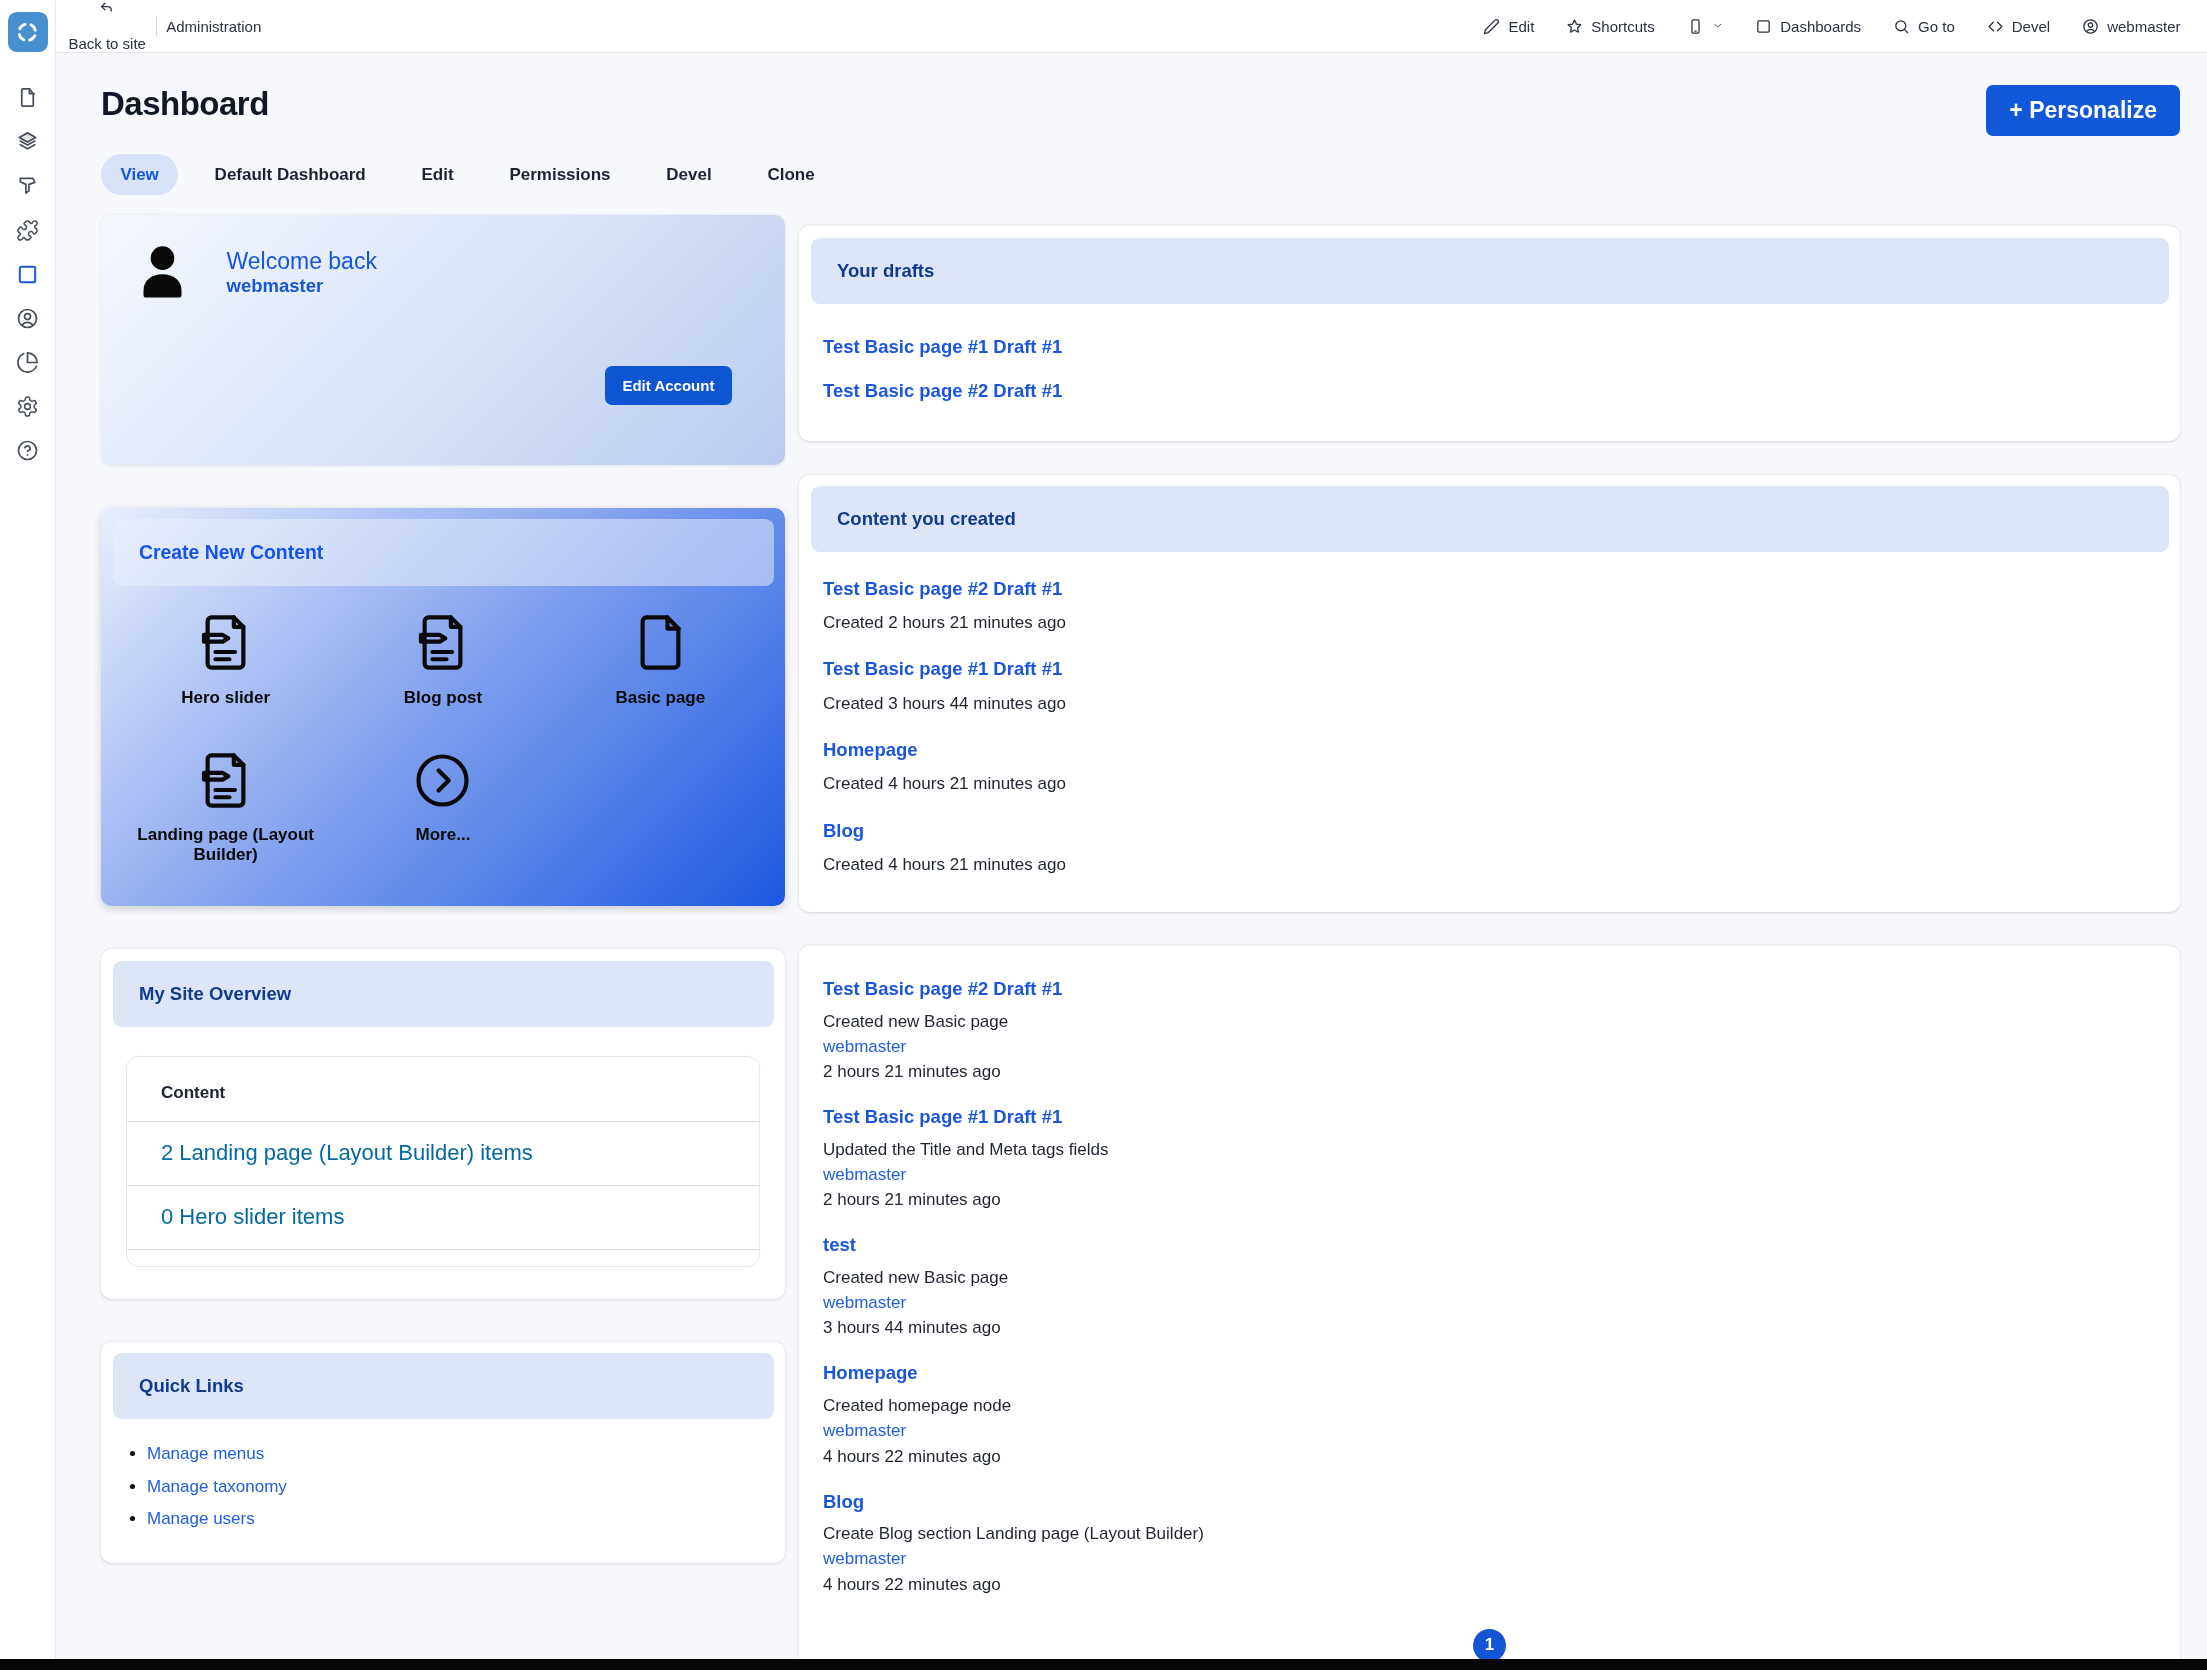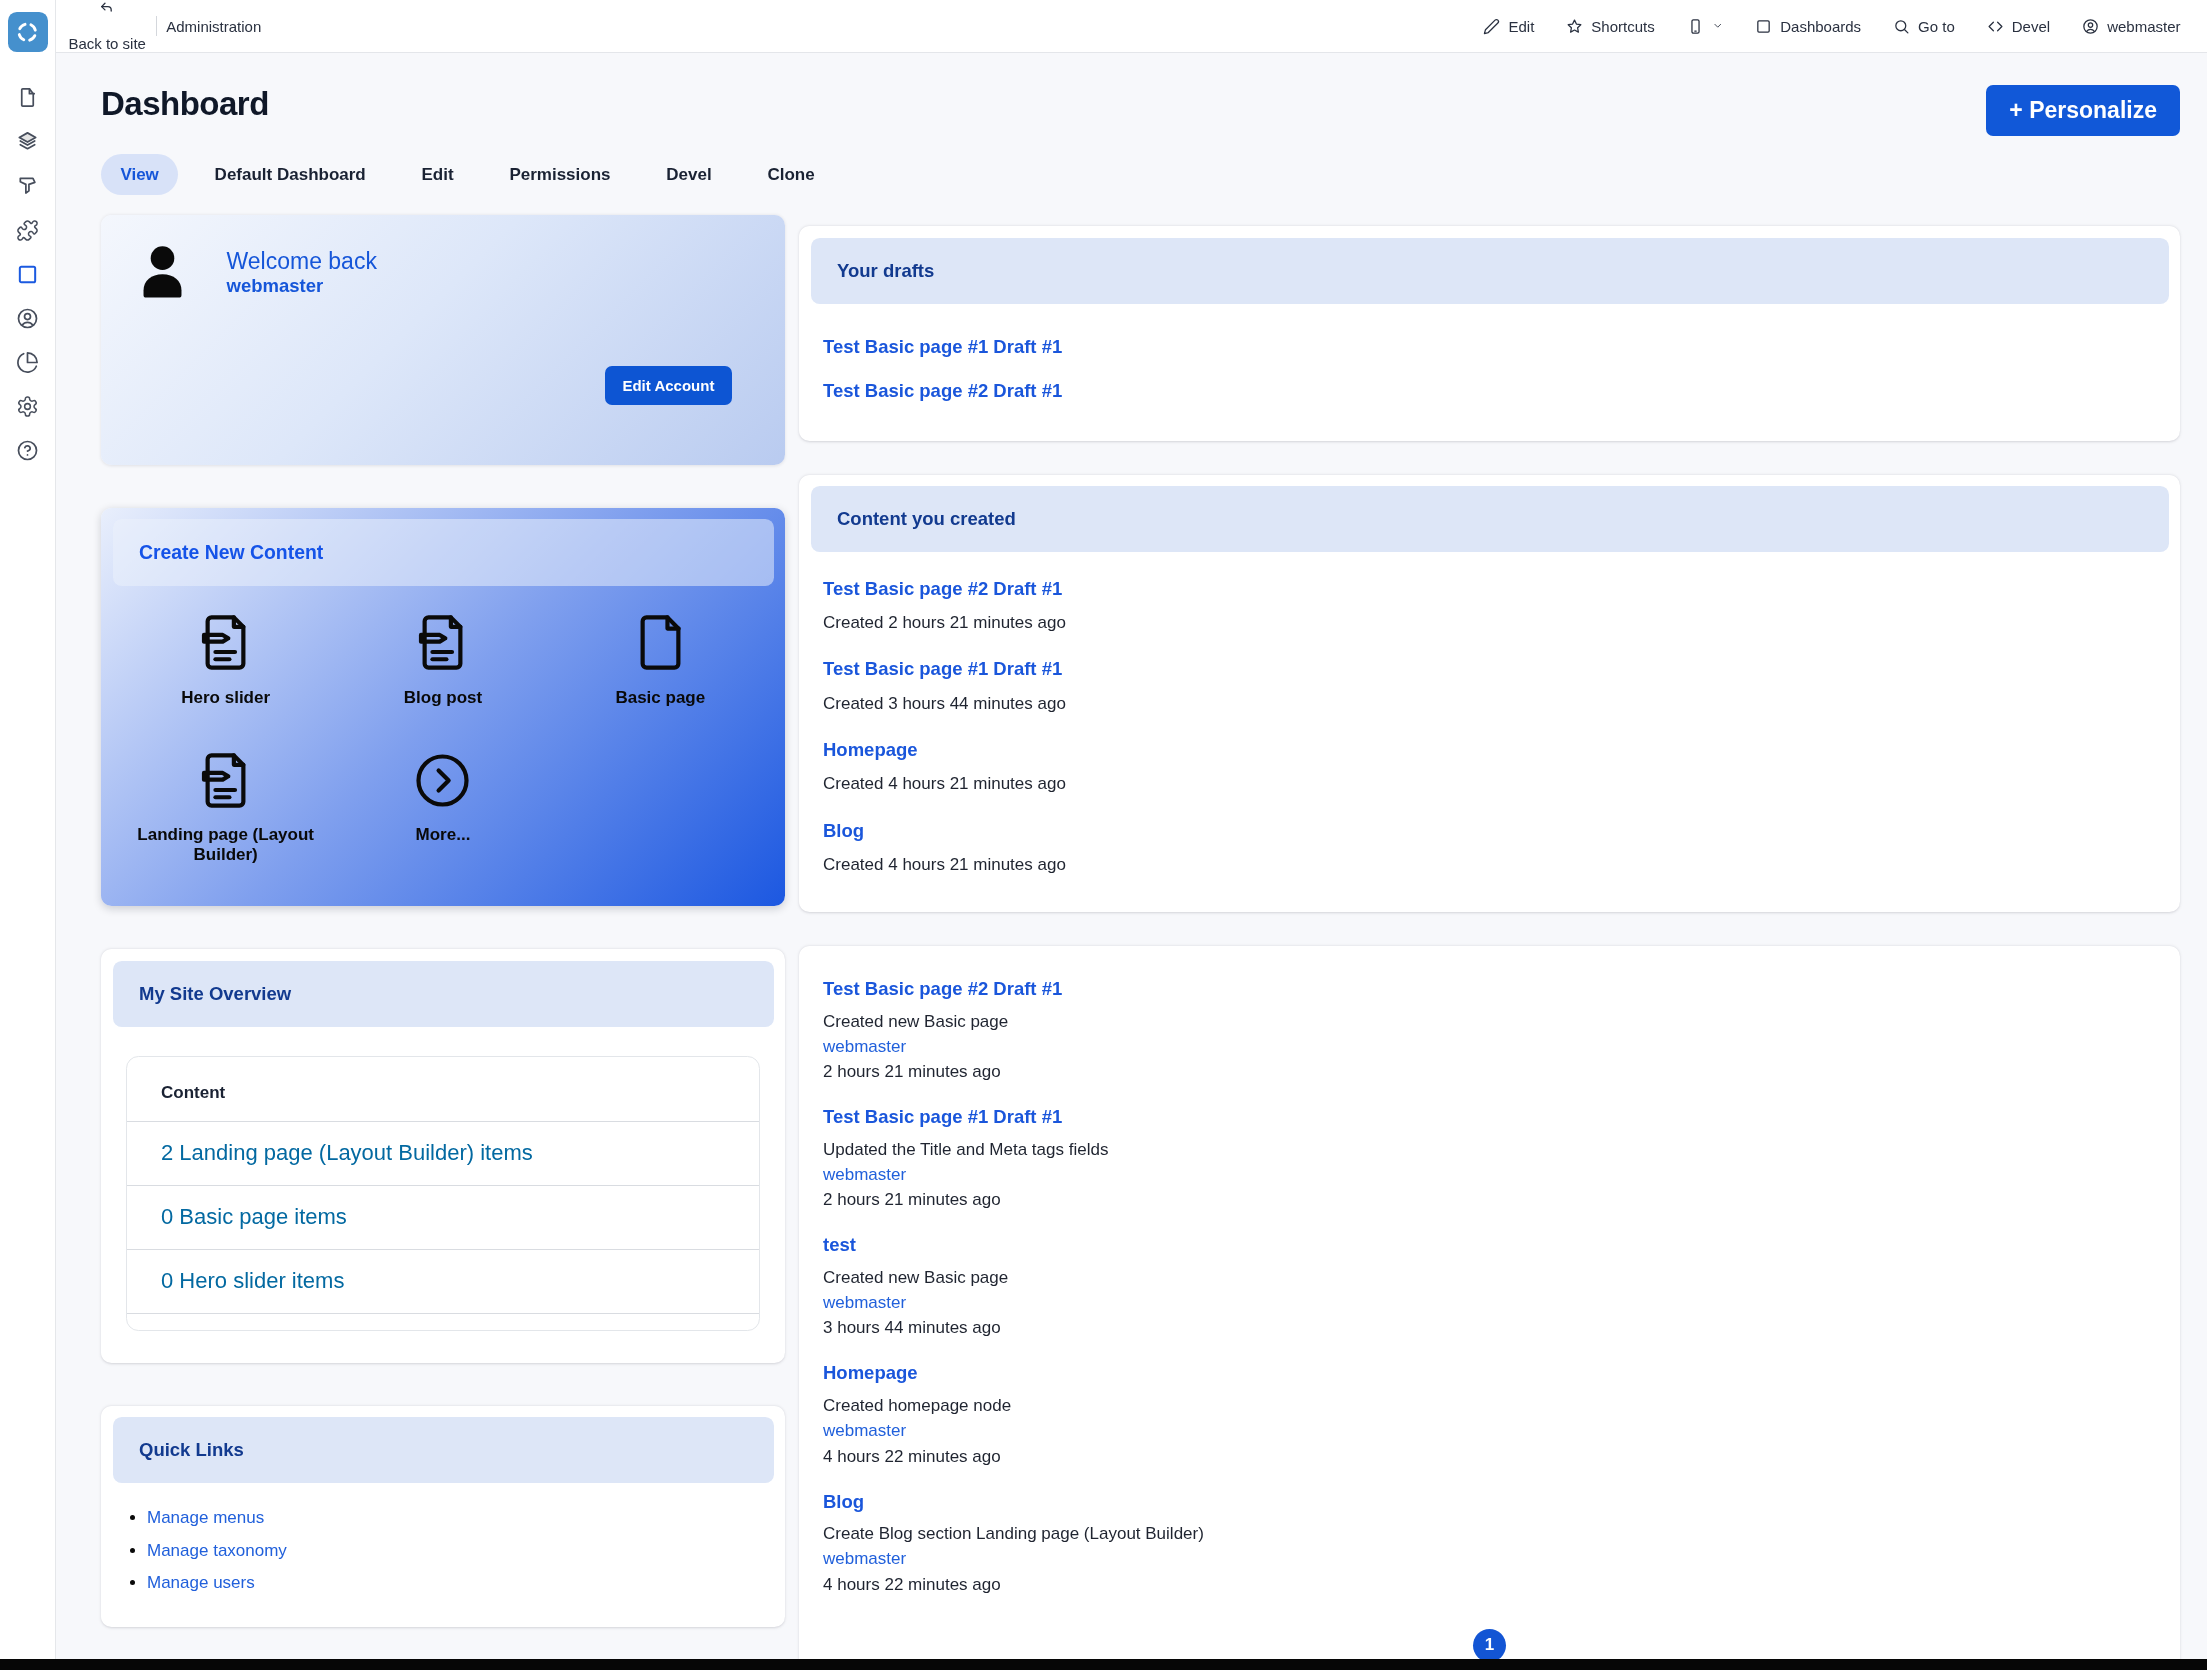--- a/index.html
+++ b/index.html
@@ -368,21 +368,20 @@
             <span class="create-label">More...</span>
           </div>
         </div>
       </section>
 
       <section class="card">
         <div class="card-strip">My Site Overview</div>
         <div class="overview-box">
           <div class="overview-heading">Content</div>
           <a class="overview-row">2 Landing page (Layout Builder) items</a>
-          <a class="overview-row">0 Basic page items</a>
           <a class="overview-row">0 Hero slider items</a>
         </div>
       </section>
 
       <section class="card">
         <div class="card-strip">Quick Links</div>
         <ul class="quick-list">
           <li><a>Manage menus</a></li>
           <li><a>Manage taxonomy</a></li>
           <li><a>Manage users</a></li>

